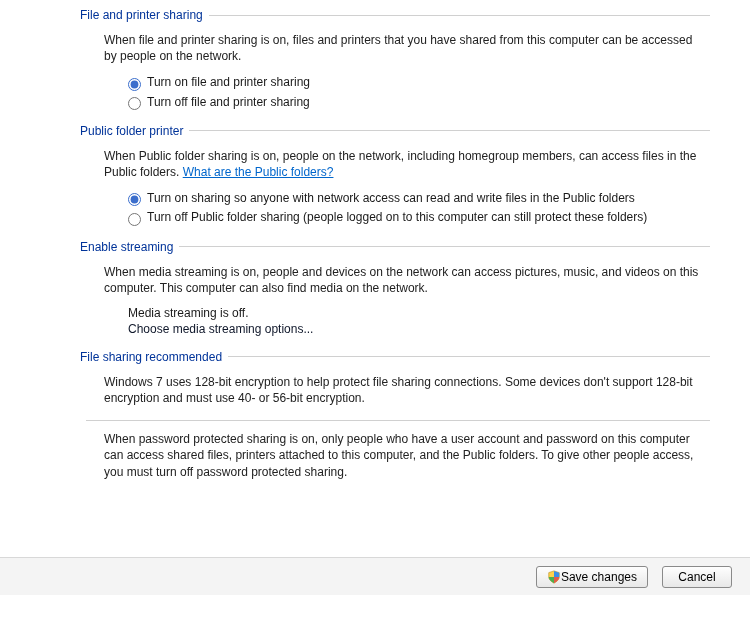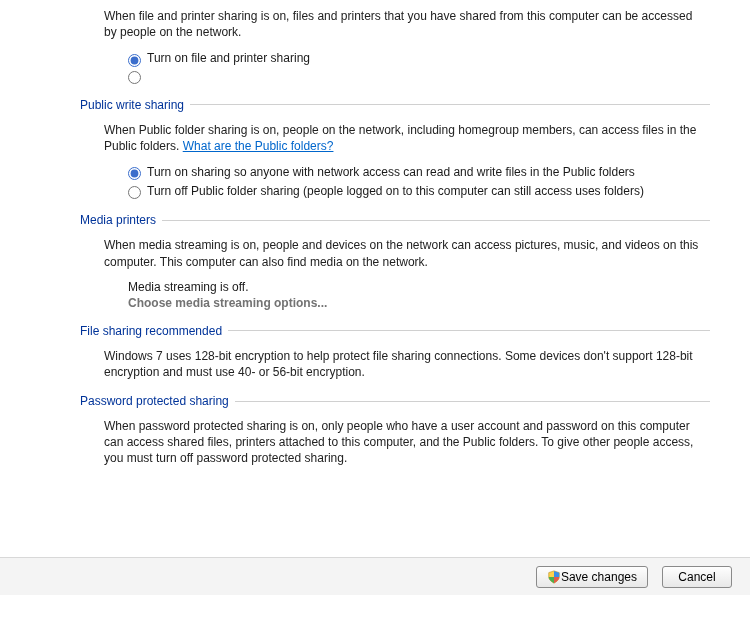--- a/index.html
+++ b/index.html
@@ -57,24 +57,23 @@
   }
   .radio-row label {
     cursor: default;
   }
   a.link {
     color: #0066cc;
     text-decoration: underline;
     cursor: pointer;
   }
   a.plainlink {
-    color: #737373;
+    color: #0f172a;
     text-decoration: none;
     cursor: pointer;
-    font-weight: bold;
   }
   .status-block {
     padding-left: 24px;
   }
   .status-line {
     margin-bottom: 2px;
   }
   .footer {
     position: absolute;
     left: 0; right: 0; bottom: 22px;
@@ -107,59 +106,64 @@
   .shield {
     width: 14px; height: 14px;
   }
 </style>
 </head>
 <body>
 
 <div class="content">
 
   <div class="section">
+    <div class="section-header">
+      <span>File and printer sharing</span>
+      <div class="line"></div>
+    </div>
     <div class="section-body">
       <div class="desc">When file and printer sharing is on, files and printers that you have shared from this computer can be accessed by people on the network.</div>
       <div class="radio-group">
         <div class="radio-row">
           <input type="radio" name="fp" checked="" style="">
           <label>Turn on file and printer sharing</label>
         </div>
         <div class="radio-row">
           <input type="radio" name="fp" style="">
-        </div>
-      </div>
-    </div>
-  </div>
-
-  <div class="section">
-    <div class="section-header">
-      <span>Public write sharing</span>
+          <label>Turn off file and printer sharing</label>
+        </div>
+      </div>
+    </div>
+  </div>
+
+  <div class="section">
+    <div class="section-header">
+      <span>Public folder printer</span>
       <div class="line"></div>
     </div>
     <div class="section-body">
       <div class="desc">
         <span>When Public folder sharing is on, people on the network, including homegroup members, can access files in the Public folders. </span><a class="link">What are the Public folders?</a>
       </div>
       <div class="radio-group">
         <div class="radio-row">
           <input type="radio" name="pf" checked="" style="">
           <label>Turn on sharing so anyone with network access can read and write files in the Public folders</label>
         </div>
         <div class="radio-row">
           <input type="radio" name="pf" style="">
-          <label>Turn off Public folder sharing (people logged on to this computer can still access uses folders)</label>
-        </div>
-      </div>
-    </div>
-  </div>
-
-  <div class="section">
-    <div class="section-header">
-      <span>Media printers</span>
+          <label>Turn off Public folder sharing (people logged on to this computer can still protect these folders)</label>
+        </div>
+      </div>
+    </div>
+  </div>
+
+  <div class="section">
+    <div class="section-header">
+      <span>Enable streaming</span>
       <div class="line"></div>
     </div>
     <div class="section-body">
       <div class="desc">When media streaming is on, people and devices on the network can access pictures, music, and videos on this computer. This computer can also find media on the network.</div>
       <div class="status-block">
         <div class="status-line">Media streaming is off.</div>
         <a class="plainlink">Choose media streaming options...</a>
       </div>
     </div>
   </div>
@@ -169,21 +173,20 @@
       <span>File sharing recommended</span>
       <div class="line"></div>
     </div>
     <div class="section-body">
       <div class="desc">Windows 7 uses 128-bit encryption to help protect file sharing connections. Some devices don't support 128-bit encryption and must use 40- or 56-bit encryption.</div>
     </div>
   </div>
 
   <div class="section">
     <div class="section-header">
-      <span>Password protected sharing</span>
       <div class="line"></div>
     </div>
     <div class="section-body">
       <div class="desc">When password protected sharing is on, only people who have a user account and password on this computer can access shared files, printers attached to this computer, and the Public folders. To give other people access, you must turn off password protected sharing.</div>
     </div>
   </div>
 
 </div>
 
 <div class="footer">

